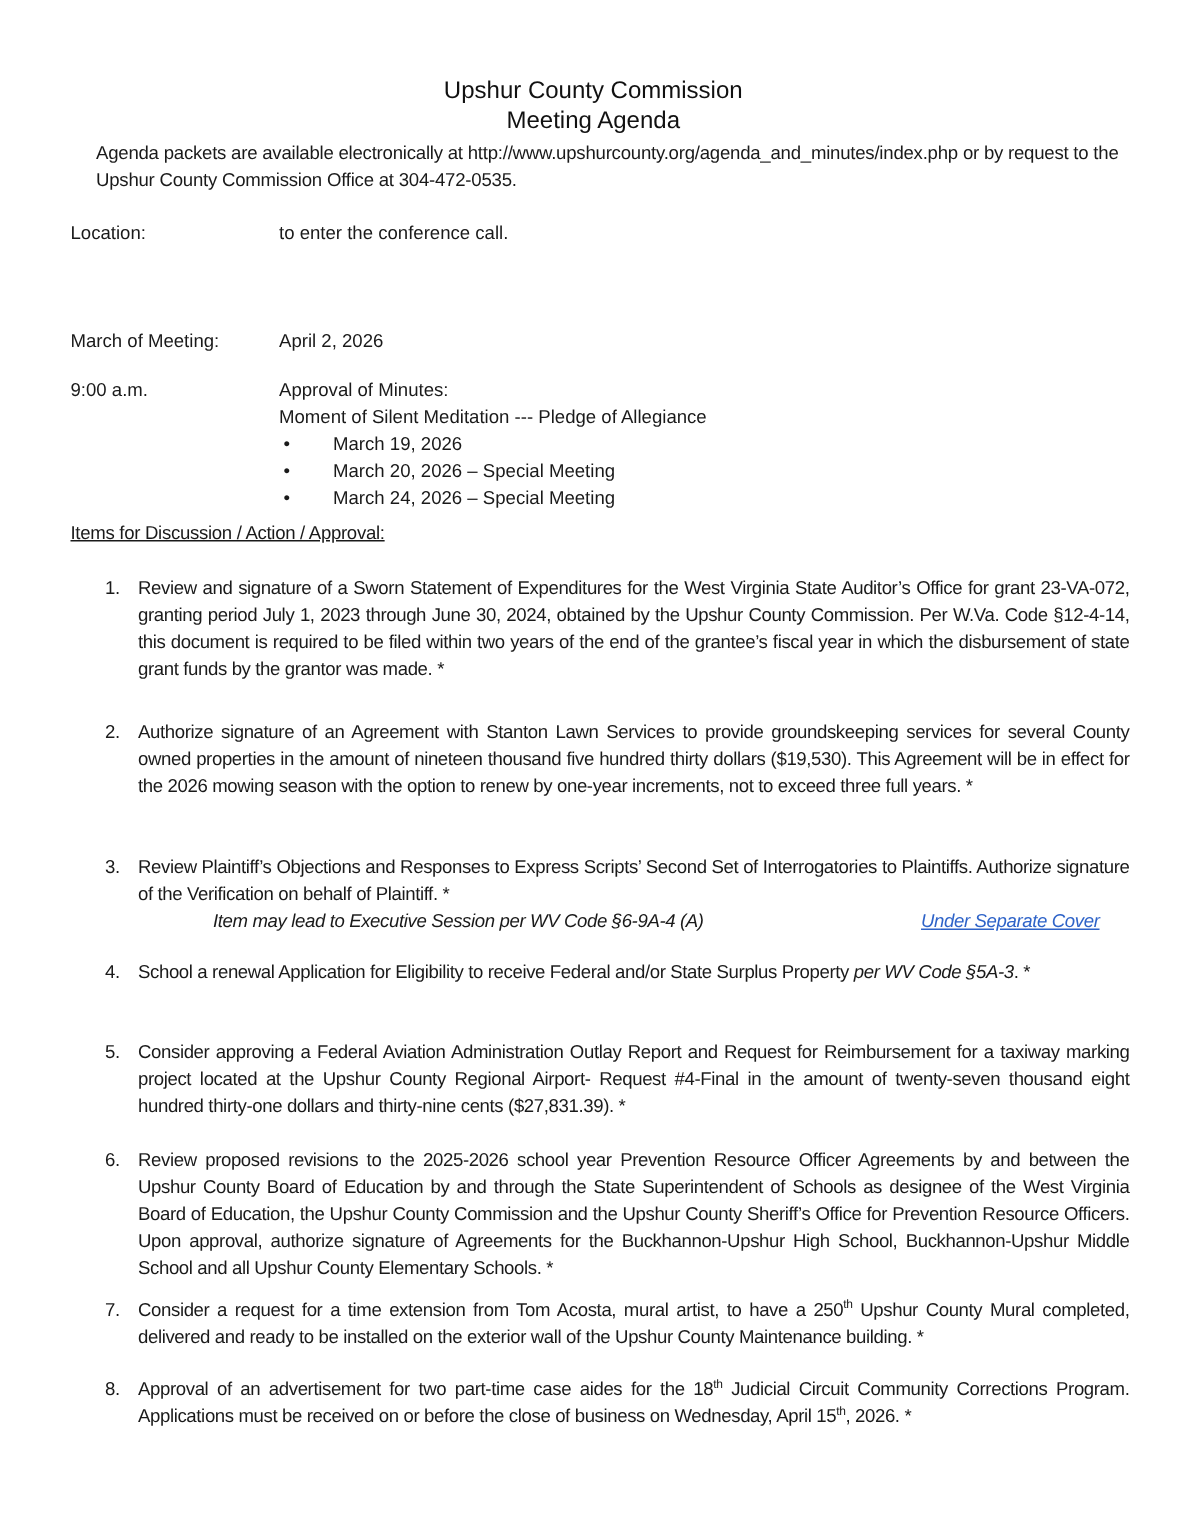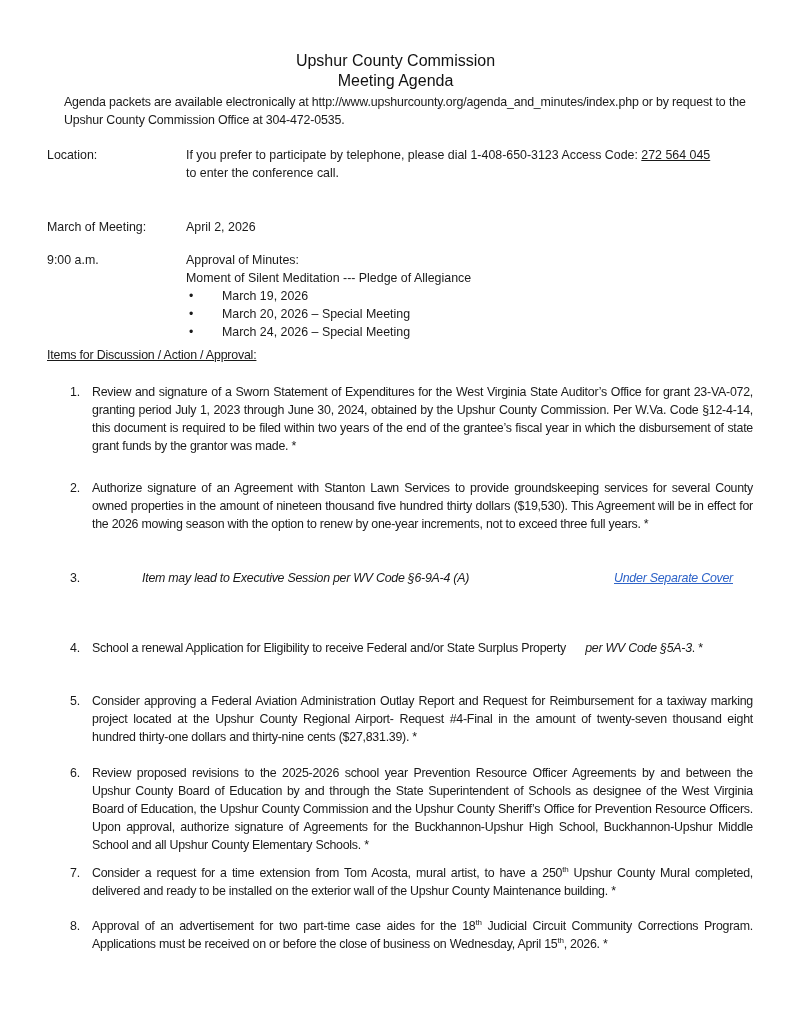--- a/index.html
+++ b/index.html
@@ -106,38 +106,37 @@
     }
     .exec-note .link {
       position: absolute;
       right: 20px;
       color: #2e63c8;
       text-decoration: underline;
       font-style: italic;
       cursor: pointer;
     }
     sup { font-size: 8px; line-height: 0; vertical-align: 5px; }
-    .ital { font-style: italic; margin-left: 16px; }
+    .ital { font-style: italic; }
   </style>
 </head>
 <body>
 
 <div class="page">
 
   <div class="title-block">
     <div>Upshur County Commission</div>
     <div>Meeting Agenda</div>
   </div>
 
   <div class="intro">Agenda packets are available electronically at http://www.upshurcounty.org/agenda_and_minutes/index.php or by request to the Upshur County Commission Office at 304-472-0535.</div>
 
   <div class="row" style="top:146px;">
     <div class="label">Location:</div>
     <div class="value">
-      <div><span>If you prefer to participate by telephone, please dial 1-408-650-3123 Access Code: </span><span class="underline">272 564 045</span></div>
       <div>to enter the conference call.</div>
     </div>
   </div>
 
   <div class="row" style="top:218px;">
     <div class="label">March of Meeting:</div>
     <div class="value">April 2, 2026</div>
   </div>
 
   <div class="row" style="top:251px;">
@@ -161,20 +160,21 @@
   </div>
 
   <div class="item" style="top:479px;">
     <span class="num">2.</span>
     <div class="body">Authorize signature of an Agreement with Stanton Lawn Services to provide groundskeeping services for several County owned properties in the amount of nineteen thousand five hundred thirty dollars ($19,530). This Agreement will be in effect for the 2026 mowing season with the option to renew by one-year increments, not to exceed three full years. *</div>
   </div>
 
   <div class="item" style="top:569px;">
     <span class="num">3.</span>
     <div class="body">
+      <div>Review Plaintiff’s Objections and Responses to Express Scripts’ Second Set of Interrogatories to Plaintiffs. Authorize signature of the Verification on behalf of Plaintiff. *</div>
       <div class="exec-note">
         <span class="note-text">Item may lead to Executive Session per WV Code §6-9A-4 (A)</span>
         <span class="link">Under Separate Cover</span>
       </div>
     </div>
   </div>
 
   <div class="item" style="top:639px;">
     <span class="num">4.</span>
     <div class="body"><span>School a renewal Application for Eligibility to receive Federal and/or State Surplus Property </span><span class="ital">per WV Code §5A-3</span><span>. *</span></div>

